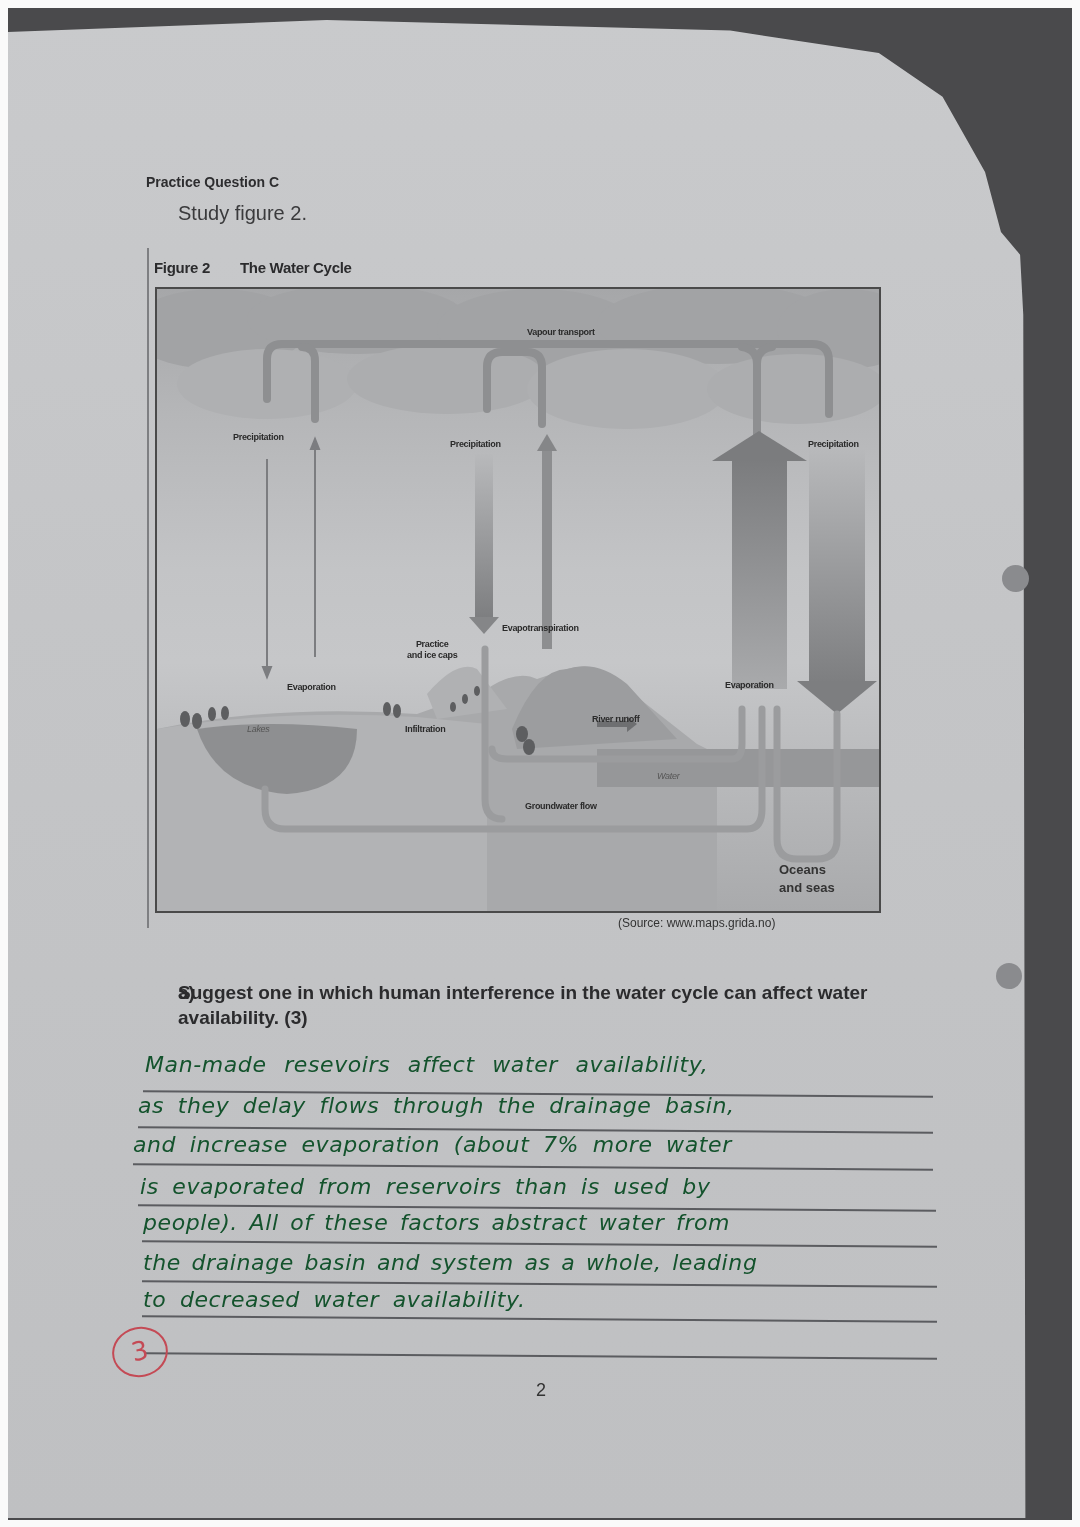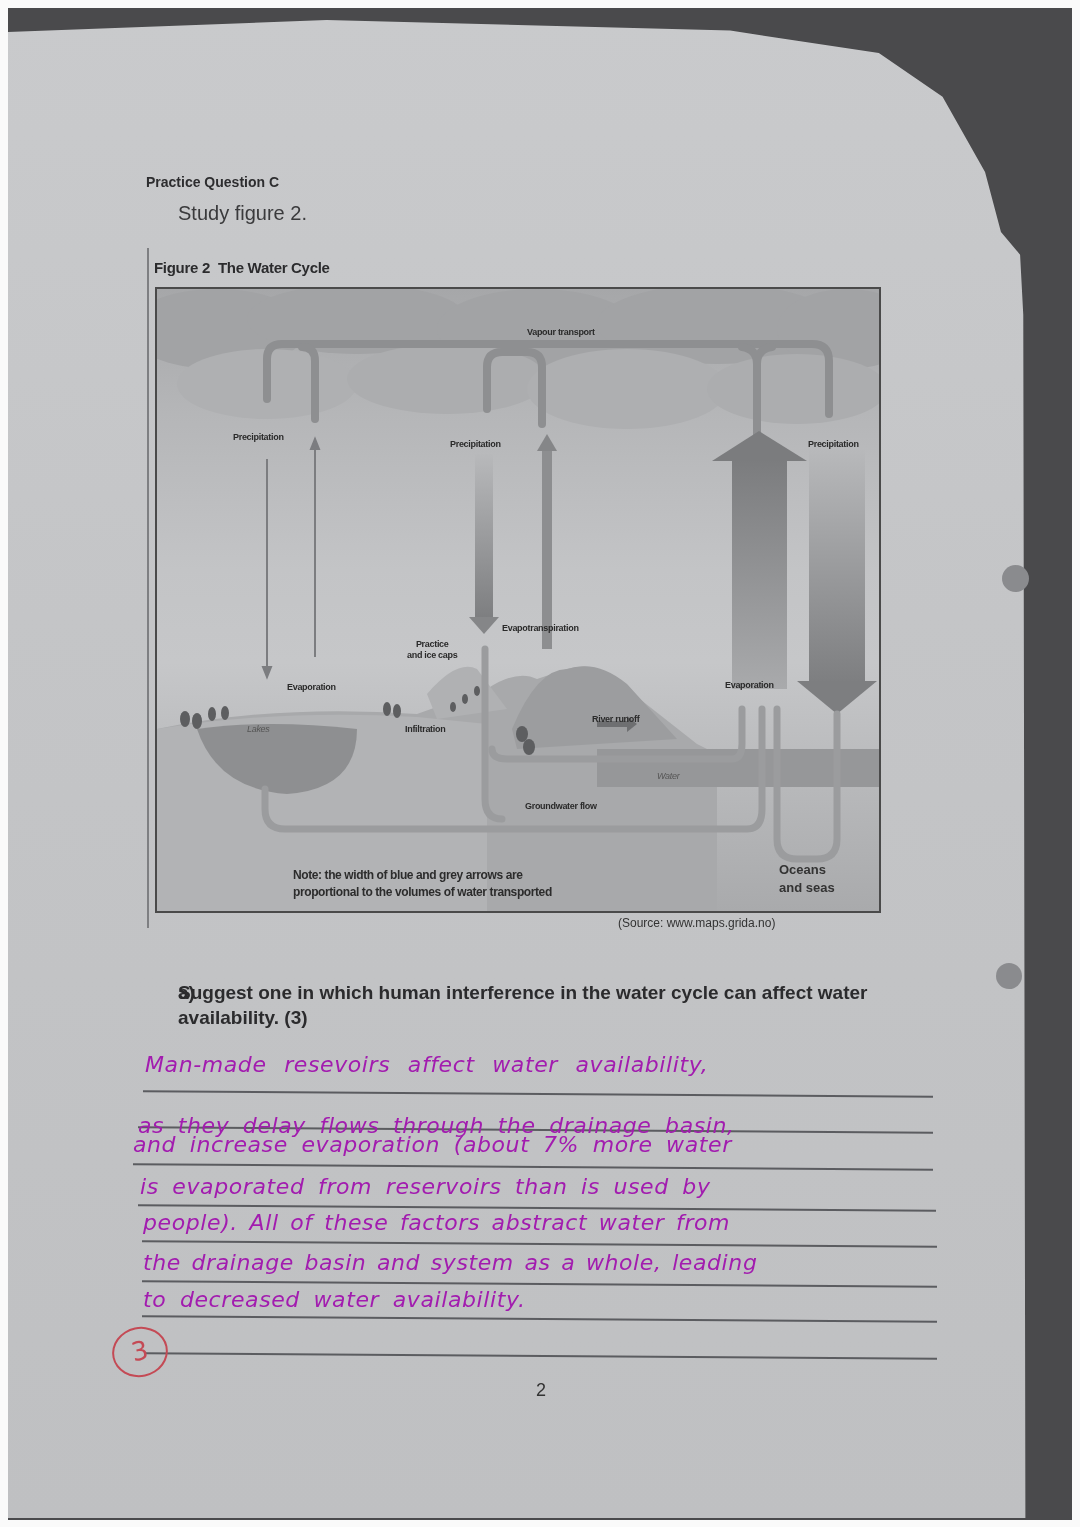--- a/index.html
+++ b/index.html
@@ -15,37 +15,37 @@
   .paper {
     position: absolute; left: 8px; top: 14px; width: 1062px; height: 1504px;
     background: linear-gradient(180deg, #c9cacc 0%, #c4c5c7 40%, #bfc0c2 100%);
     clip-path: polygon(0 1.2%, 30% 0.4%, 68% 1.1%, 82% 2.6%, 88% 5.5%, 92% 10.5%, 93.5% 14.5%, 95.3% 16%, 95.6% 20%, 95.8% 100%, 0 100%);
   }
   .hole { position: absolute; border-radius: 50%; background: #8a8b8e; }
   .title { position: absolute; left: 146px; top: 150px; font-size: 14px; font-weight: bold; color: #2d2d2f; margin-top: 24px; }
   .instr { position: absolute; left: 178px; top: 202px; font-size: 20px; color: #3a3a3c; }
   .fig-rule { position: absolute; left: 147px; top: 248px; width: 2px; height: 680px; background: #7e7f82; }
   .fig-cap { position: absolute; left: 154px; top: 259px; font-size: 15px; font-weight: bold; color: #2b2b2d; letter-spacing: -0.3px; }
-  .fig-cap span + span { margin-left: 8px; }
+  .fig-cap span + span { margin-left: 30px; }
   .diagram {
     position: absolute; left: 155px; top: 287px; width: 726px; height: 626px;
     border: 2px solid #4a4a4a; box-sizing: border-box; overflow: hidden;
     background: linear-gradient(180deg, #a6a7a9 0%, #b5b6b8 20%, #c3c4c6 45%, #c6c7c9 60%, #bbbcbe 75%, #a9aaac 100%);
   }
   .diagram svg { position: absolute; left: 0; top: 0; }
   .lbl { position: absolute; font-size: 9px; font-weight: bold; color: #2a2a2a; letter-spacing: -0.3px; white-space: nowrap; }
   .note { position: absolute; left: 136px; top: 578px; font-size: 12px; font-weight: bold; color: #2c2c2c; line-height: 17px; letter-spacing: -0.4px; }
   .oceans { position: absolute; left: 622px; top: 572px; font-size: 13px; font-weight: bold; color: #333; text-align: left; line-height: 18px; }
   .source { position: absolute; left: 618px; top: 916px; font-size: 12px; color: #333; }
   .question { position: absolute; left: 178px; top: 980px; width: 770px; font-size: 19px; font-weight: bold; color: #2b2b2d; line-height: 25px; }
   .question .qletter { position: absolute; left: 0; }
   .question .qtext { display: block; }
   .answer-line { position: absolute; height: 2px; background: #5b5c60; }
   .hand {
-    position: absolute; font-family: "DejaVu Sans", sans-serif; font-size: 22px; color: #a21caf;
+    position: absolute; font-family: "DejaVu Sans", sans-serif; font-size: 22px; color: #14532d;
     white-space: nowrap; letter-spacing: 0.6px; font-style: oblique; transform-origin: left bottom;
   }
   .mark {
     position: absolute; left: 112px; top: 1327px; width: 56px; height: 50px;
     border: 2px solid #c44a55; border-radius: 50%; box-sizing: border-box;
     color: #c44a55; font-family: "DejaVu Sans", sans-serif; font-size: 26px; text-align: center; line-height: 44px;
     transform: rotate(-12deg);
   }
   .page-num { position: absolute; left: 536px; top: 1380px; font-size: 18px; color: #333; }
 </style>
@@ -163,24 +163,20 @@
   </div>
   <div class="lbl" style="left:345px;top:334px;">Evapotranspiration</div>
   <div class="lbl" style="left:130px;top:393px;">Evaporation</div>
   <div class="lbl" style="left:568px;top:391px;">Evaporation</div>
   <div class="lbl" style="left:90px;top:435px;font-style:italic;font-weight:normal;color:#555;">Lakes</div>
   <div class="lbl" style="left:248px;top:435px;">Infiltration</div>
   <div class="lbl" style="left:420px;top:425px;padding-left:15px;">River runoff</div>
   <div class="lbl" style="left:500px;top:482px;font-style:italic;font-weight:normal;color:#555;">Water</div>
   <div class="lbl" style="left:368px;top:512px;">Groundwater flow</div>
 
-  <div class="note">
-    <div>Note: the width of blue and grey arrows are</div>
-    <div>proportional to the volumes of water transported</div>
-  </div>
   <div class="oceans">
     <div>Oceans</div>
     <div>and seas</div>
   </div>
 </div>
 
 <div class="source">(Source: www.maps.grida.no)</div>
 
 <div class="question">
   <span class="qletter">a)</span>
@@ -190,21 +186,21 @@
 <div class="answer-line" style="left:143px;top:1093px;width:790px;transform:rotate(0.4deg);"></div>
 <div class="answer-line" style="left:138px;top:1129px;width:795px;transform:rotate(0.4deg);"></div>
 <div class="answer-line" style="left:133px;top:1166px;width:800px;transform:rotate(0.4deg);"></div>
 <div class="answer-line" style="left:138px;top:1207px;width:798px;transform:rotate(0.4deg);"></div>
 <div class="answer-line" style="left:142px;top:1243px;width:795px;transform:rotate(0.4deg);"></div>
 <div class="answer-line" style="left:142px;top:1283px;width:795px;transform:rotate(0.4deg);"></div>
 <div class="answer-line" style="left:142px;top:1318px;width:795px;transform:rotate(0.4deg);"></div>
 <div class="answer-line" style="left:145px;top:1355px;width:792px;transform:rotate(0.4deg);"></div>
 
 <div class="hand" style="left:145px;top:1052px;word-spacing:10px;">Man-made resevoirs affect water availability,</div>
-<div class="hand" style="left:138px;top:1093px;word-spacing:6px;margin-top:20px;">as they delay flows through the drainage basin,</div>
+<div class="hand" style="left:138px;top:1093px;word-spacing:6px;">as they delay flows through the drainage basin,</div>
 <div class="hand" style="left:133px;top:1132px;word-spacing:6px;">and increase evaporation (about 7% more water</div>
 <div class="hand" style="left:140px;top:1174px;word-spacing:6px;">is evaporated from reservoirs than is used by</div>
 <div class="hand" style="left:143px;top:1210px;word-spacing:4px;">people). All of these factors abstract water from</div>
 <div class="hand" style="left:143px;top:1250px;word-spacing:3px;">the drainage basin and system as a whole, leading</div>
 <div class="hand" style="left:143px;top:1287px;word-spacing:6px;">to decreased water availability.</div>
 
 <div class="mark">3</div>
 
 <div class="page-num">2</div>
 

